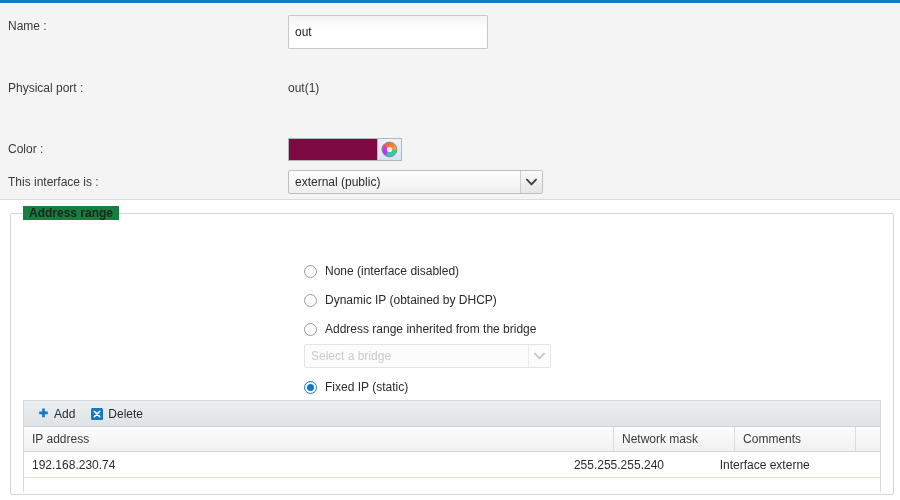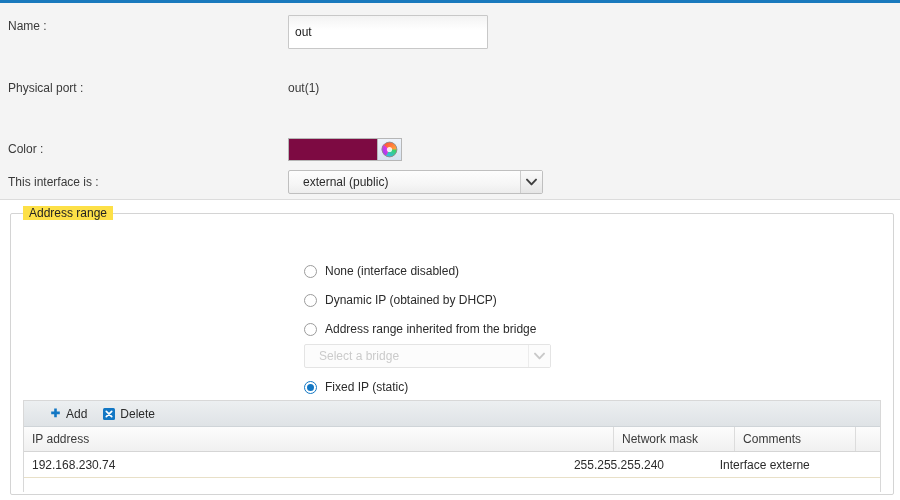--- a/index.html
+++ b/index.html
@@ -89,21 +89,21 @@
   }
 
   
   .sel {
     position: absolute;
     top: 2px;
     height: 24px;
     border: 1px solid #bfbfbf;
     border-radius: 2px;
     background: linear-gradient(to bottom,#fdfdfd 0%,#f6f6f6 60%,#ededed 100%);
-    display: flex; align-items: center; padding-left: 8px;
+    display: flex; align-items: center;
   }
   .sel-text {
     flex: 1 1 auto;
     padding: 0 6px;
     font-size: 12px;
     color: #2b2b2b;
     white-space: nowrap;
     overflow: hidden;
   }
   .sel-arrow {
@@ -125,23 +125,23 @@
     left: 10px; top: 213px;
     width: 884px; height: 282px;
     border: 1px solid #d4d4d4;
     border-radius: 2px;
     background: #ffffff;
   }
   .fieldset-legend {
     position: absolute;
     left: 12px; top: -8px;
     padding: 0 6px;
-    background: #fde047;
-    font-size: 12px;
-    font-weight: normal;
+    background: #15803d;
+    font-size: 12px;
+    font-weight: bold;
     color: #222222;
     text-align: right;
   }
 
   
   .radio-row {
     position: absolute;
     left: 293px;
     height: 26px;
     display: flex; align-items: center;
@@ -174,21 +174,21 @@
     border: 1px solid #d8d8d8;
     border-bottom: none;
     background: #ffffff;
     overflow: hidden;
   }
   .grid-toolbar {
     height: 26px;
     background: linear-gradient(to bottom,#eceff1,#dfe3e6);
     border-bottom: 1px solid #cfd4d8;
     display: flex; align-items: center;
-    padding-left: 26px;
+    padding-left: 14px;
   }
   .tb-btn {
     display: flex; align-items: center;
     margin-right: 16px;
     font-size: 12px;
     color: #2b2b2b;
     white-space: nowrap;
   }
   .tb-ico { margin-right: 5px; display: flex; align-items: center; }
 

